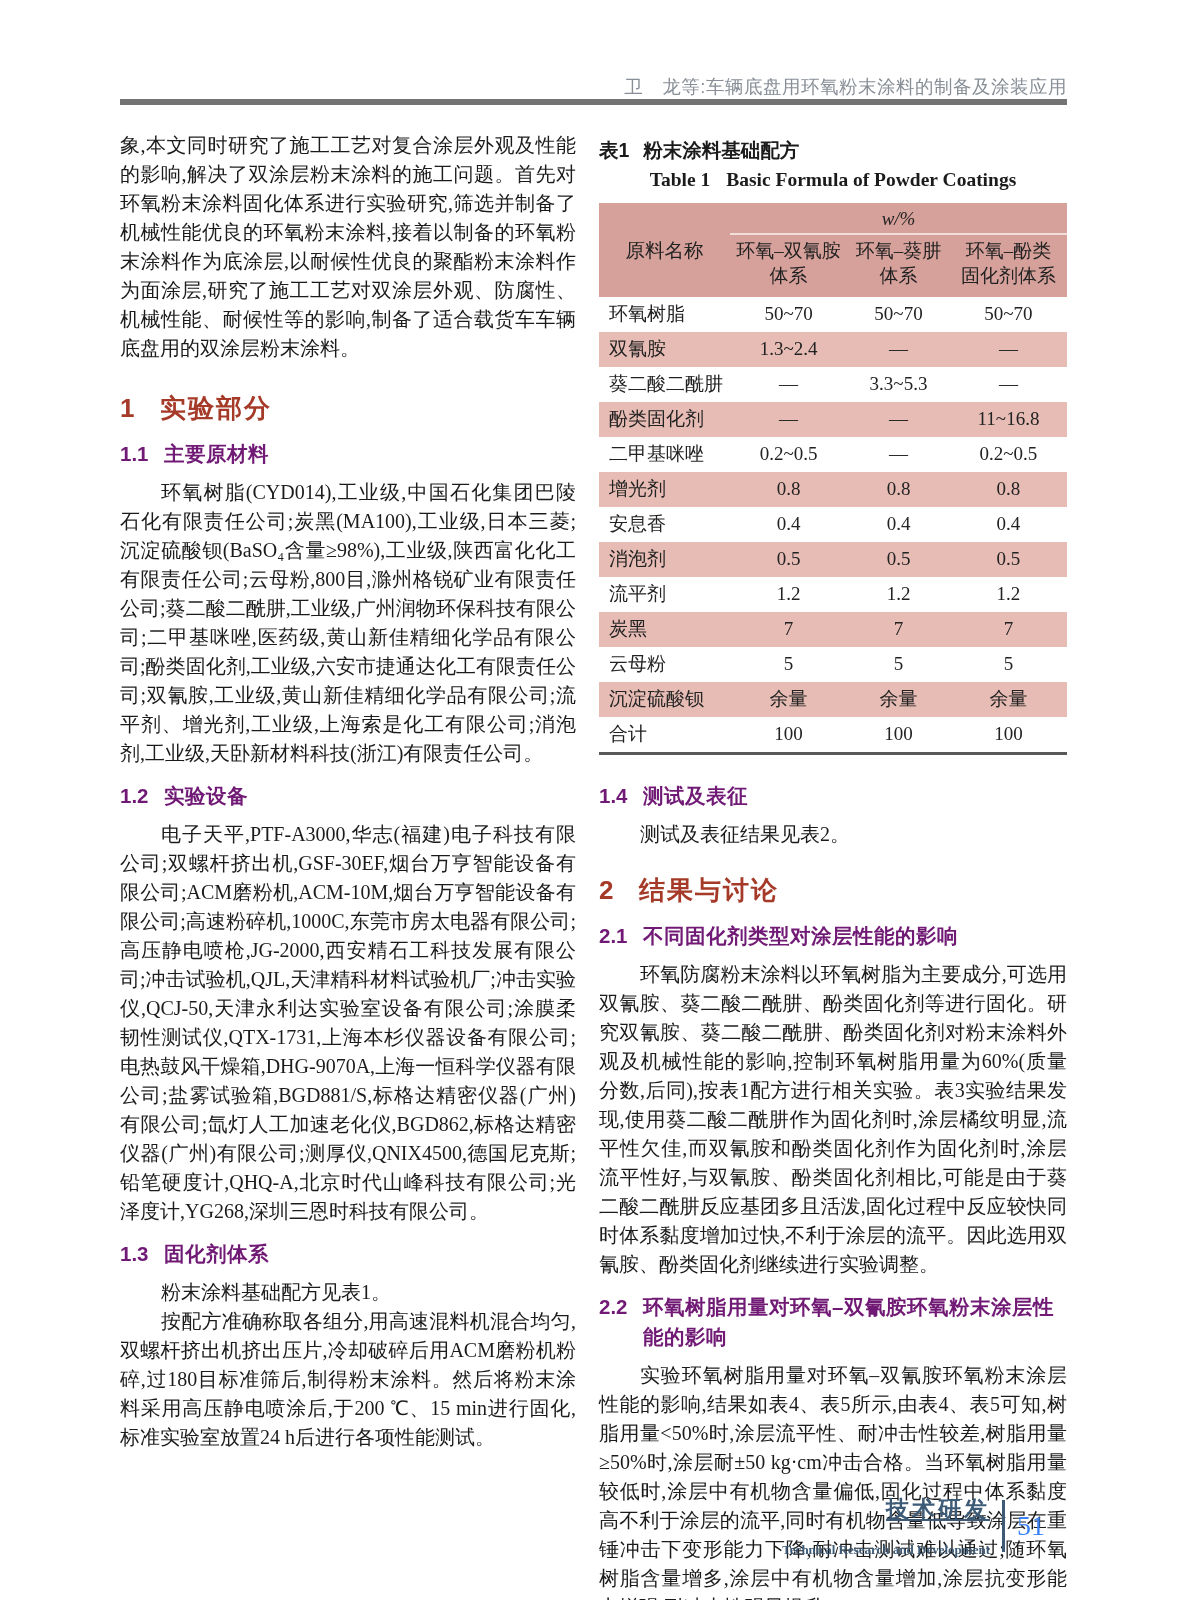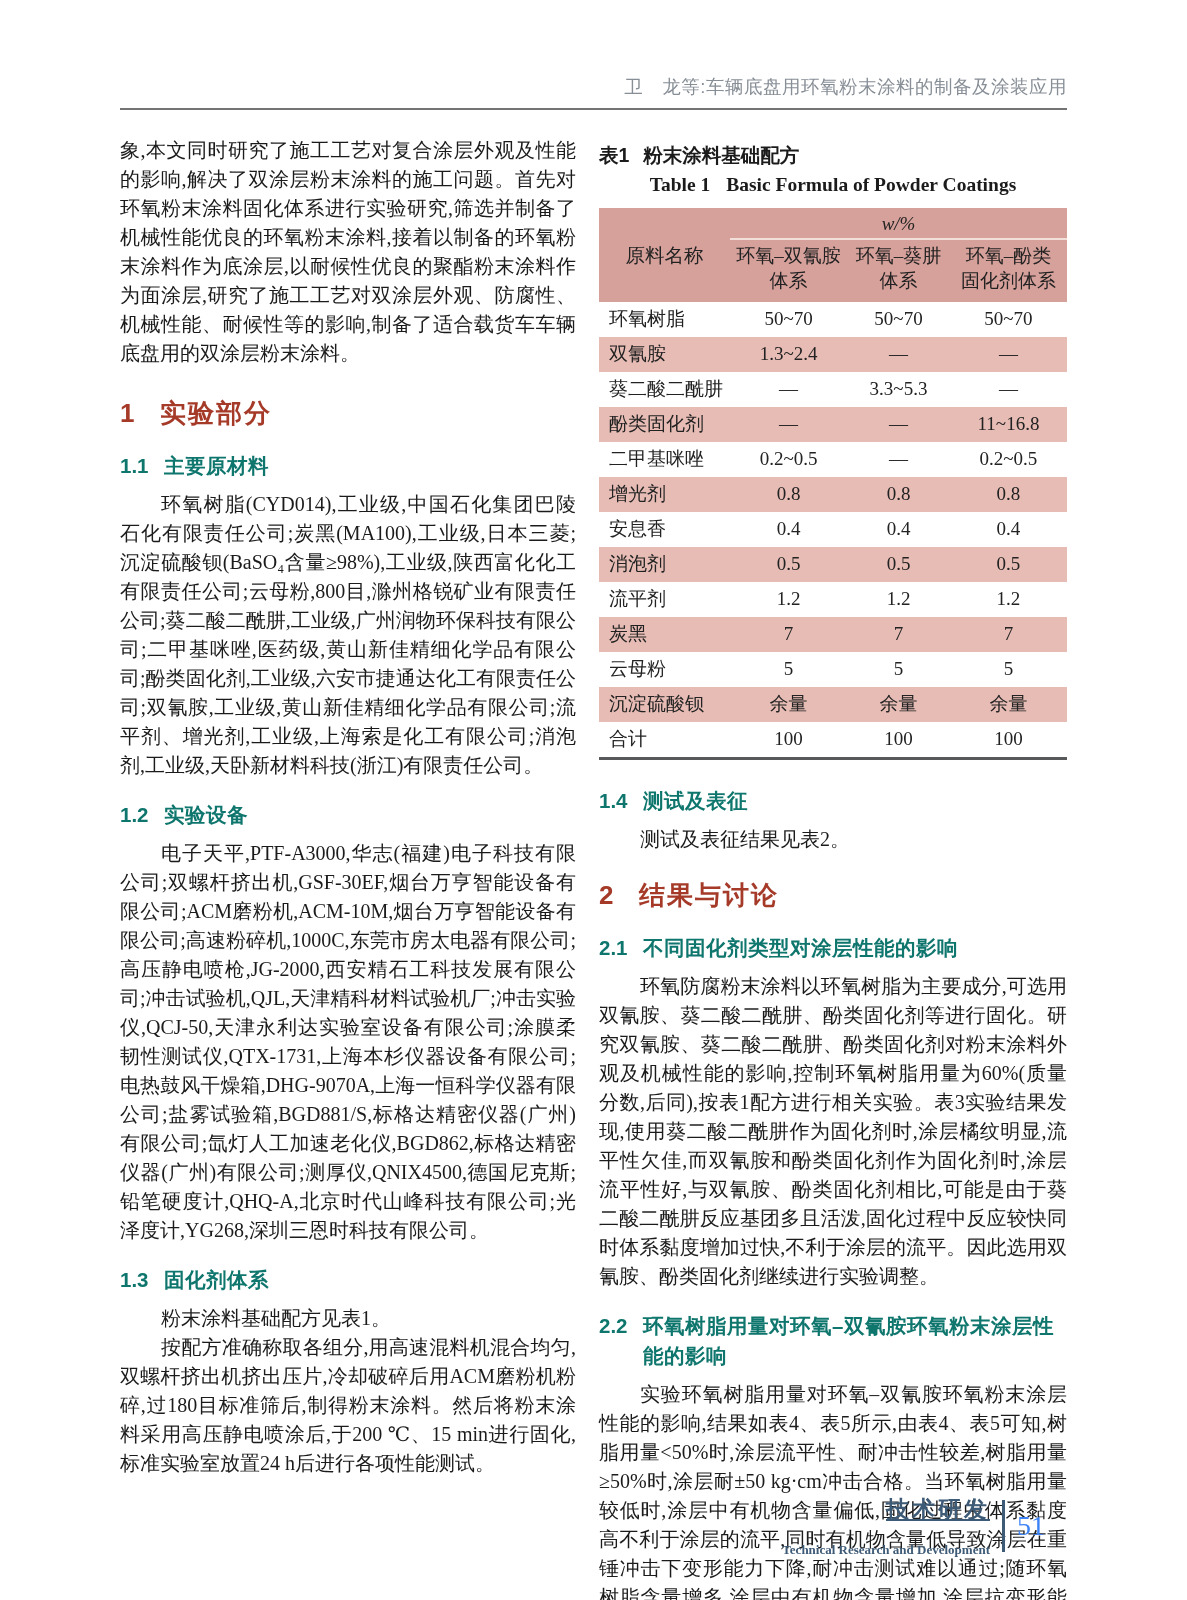--- a/index.html
+++ b/index.html
@@ -1,34 +1,34 @@
 <!DOCTYPE html>
 <html><head>
 <meta charset="utf-8">
 <style>
   html,body{margin:0;padding:0;background:#ffffff;}
   body{width:1187px;height:1600px;position:relative;overflow:hidden;
        font-family:"Liberation Serif","DejaVu Serif",serif;color:#1b1b1b;}
   .page{position:absolute;left:120px;top:74px;width:947px;}
   .running-head{text-align:right;color:#878e96;font-size:18.5px;
        font-family:"Liberation Sans","DejaVu Sans",sans-serif;
-       padding-bottom:9px;border-bottom:2px solid #737373;letter-spacing:.5px;}
+       border-bottom:6px solid #737373;letter-spacing:.5px;}
   .cols{display:flex;gap:23px;margin-top:26px;}
   .col-left{width:456px;flex:none;}
   .col-right{width:468px;flex:none;}
-  p.body{font-size:20px;line-height:29px;text-align:justify;margin:0;}
+  p.body{font-size:20px;line-height:29px;text-align:justify;margin:0;font-family:Liberation Serif, serif;}
   p.indent{text-indent:2.05em;}
   .h1{display:flex;align-items:baseline;color:#a53a28;font-weight:bold;
       font-family:"Liberation Sans","DejaVu Sans",sans-serif;
       font-size:26px;margin:28px 0 12px;}
   .h1 .num{flex:0 0 40px;}
   .h1 .ttl{flex:1;letter-spacing:2px;}
-  .h2{display:flex;align-items:baseline;color:#0f766e;font-weight:bold;
+  .h2{display:flex;align-items:baseline;color:#701a75;font-weight:bold;
       font-family:"Liberation Sans","DejaVu Sans",sans-serif;
-      font-size:20.5px;margin:20px 0 9px;line-height:30px;}
+      font-size:20.5px;margin:13px 0 9px;line-height:30px;}
   .h2 .num{flex:0 0 44px;}
   .h2 .ttl{flex:1;letter-spacing:.5px;}
   
   .tbl-title-cn{font-weight:bold;font-size:19.5px;
       font-family:"Liberation Sans","DejaVu Sans",sans-serif;margin:6px 0 5px;}
   .tbl-title-cn .lbl{margin-right:14px;}
   .tbl-title-en{text-align:center;font-weight:bold;font-size:19.5px;margin:0 0 12px;}
   .tbl-title-en .lbl{margin-right:16px;}
   table.formula{width:100%;border-collapse:collapse;font-size:19px;color:#222;
       border-bottom:3px solid #58595b;}

